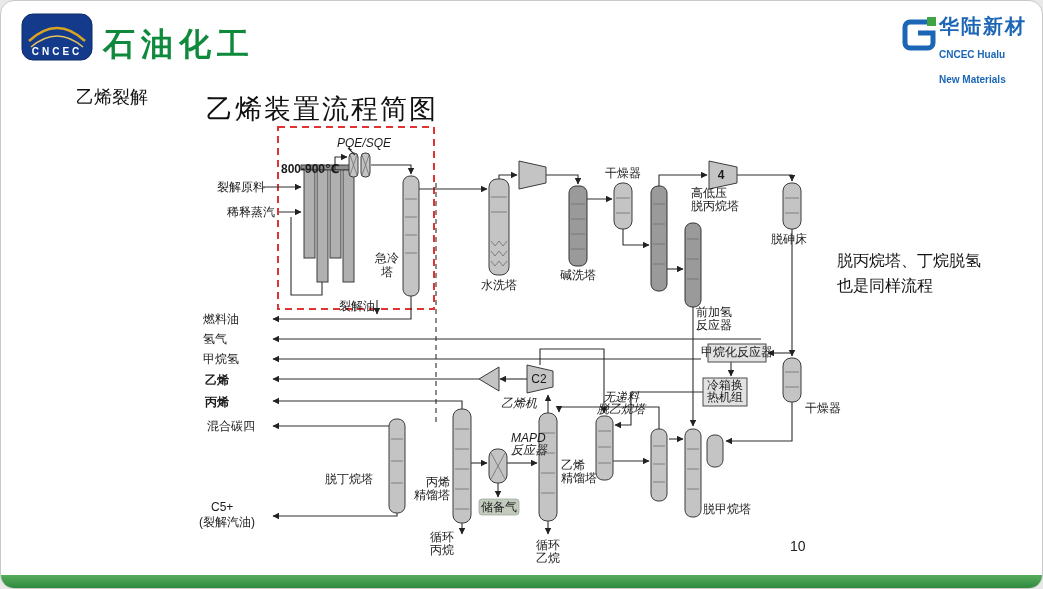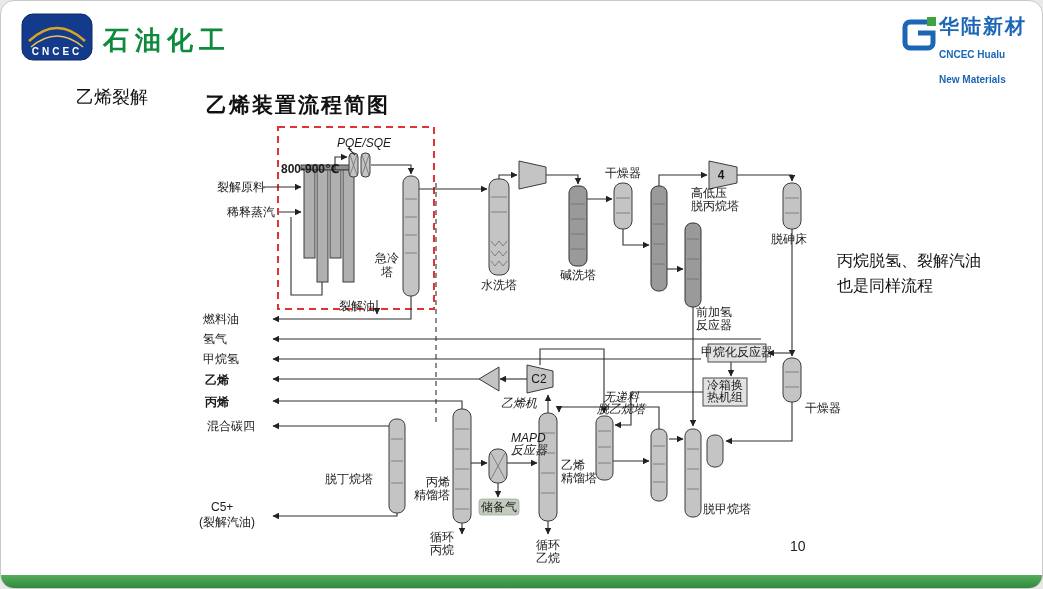--- a/index.html
+++ b/index.html
@@ -1,26 +1,26 @@
 <!DOCTYPE html>
 <html><head>
 <meta charset="utf-8">
 <style>
   html,body{margin:0;padding:0;background:#e9e9e9;font-family:"Liberation Sans","DejaVu Sans",sans-serif;}
   .stage{position:relative;width:1043px;height:589px;}
   .slide{position:absolute;left:0;top:0;width:1041px;height:587px;background:#ffffff;
          border:1px solid #c9c9c9;border-radius:14px;overflow:hidden;}
   .abs{position:absolute;}
   
-  .brand-cn{left:102px;top:22px;font-size:26px;font-weight:bold;color:#0f8a3d;letter-spacing:6px;}
+  .brand-cn{left:102px;top:22px;font-size:32px;font-weight:bold;color:#0f8a3d;letter-spacing:6px;}
   .right-logo{left:898px;top:14px;display:flex;gap:0;align-items:flex-start;}
   .right-logo .name{font-size:20px;font-weight:bold;color:#1b66b5;letter-spacing:2px;line-height:1.1;}
   .right-logo .sub{font-size:10px;font-weight:bold;color:#1b66b5;line-height:1.25;margin-top:12px;}
   .section-label{left:75px;top:76px;font-size:18px;color:#111;margin-top:8px;}
-  .diagram-title{left:205px;top:90px;font-size:21px;font-weight:bold;color:#111;letter-spacing:2px;text-align:center;}
+  .diagram-title{left:205px;top:90px;font-size:27px;font-weight:normal;color:#111;letter-spacing:2px;text-align:center;}
   .side-note{left:836px;top:248px;width:200px;font-size:16px;color:#111;line-height:1.55;}
   .page-number{left:789px;top:537px;font-size:14px;color:#222;}
   .bottom-bar{left:0;bottom:0;width:100%;height:13px;background:linear-gradient(180deg,#58ab5c,#2f8b3e);}
   
   svg.flow{position:absolute;left:190px;top:108px;}
   svg.flow text{font-family:"Liberation Sans","DejaVu Sans",sans-serif;fill:#1a1a1a;font-size:12px;}
   .t13{font-size:13px;} .t11{font-size:11px;} .t10{font-size:10px;} .t9{font-size:9.5px;} .t85{font-size:8.5px;}
   .t15b{font-size:15px;font-weight:bold;}
   .ti{font-style:italic;} .tb{font-weight:bold;}
   .mid{text-anchor:middle;} .end{text-anchor:end;}
@@ -272,21 +272,21 @@
       <text class="mid t11" x="357" y="453">乙烷</text>
       <text class="t10 ti" x="412" y="292">无递料</text>
       <text class="t10 ti" x="406" y="304">脱乙烷塔</text>
       <text class="t11" x="512" y="404">脱甲烷塔</text>
       <text class="t10 ti" x="310" y="298">乙烯机</text>
       <text class="mid t10" x="348" y="274">C2</text>
     </g>
   </svg>
 
   <div class="abs side-note">
-    <div>丙烷脱氢、裂解汽油</div>
+    <div>脱丙烷塔、丁烷脱氢</div>
     <div>也是同样流程</div>
   </div>
 
   <div class="abs page-number">10</div>
 
   <div class="abs bottom-bar"></div>
 
 </div>
 </div>
 

